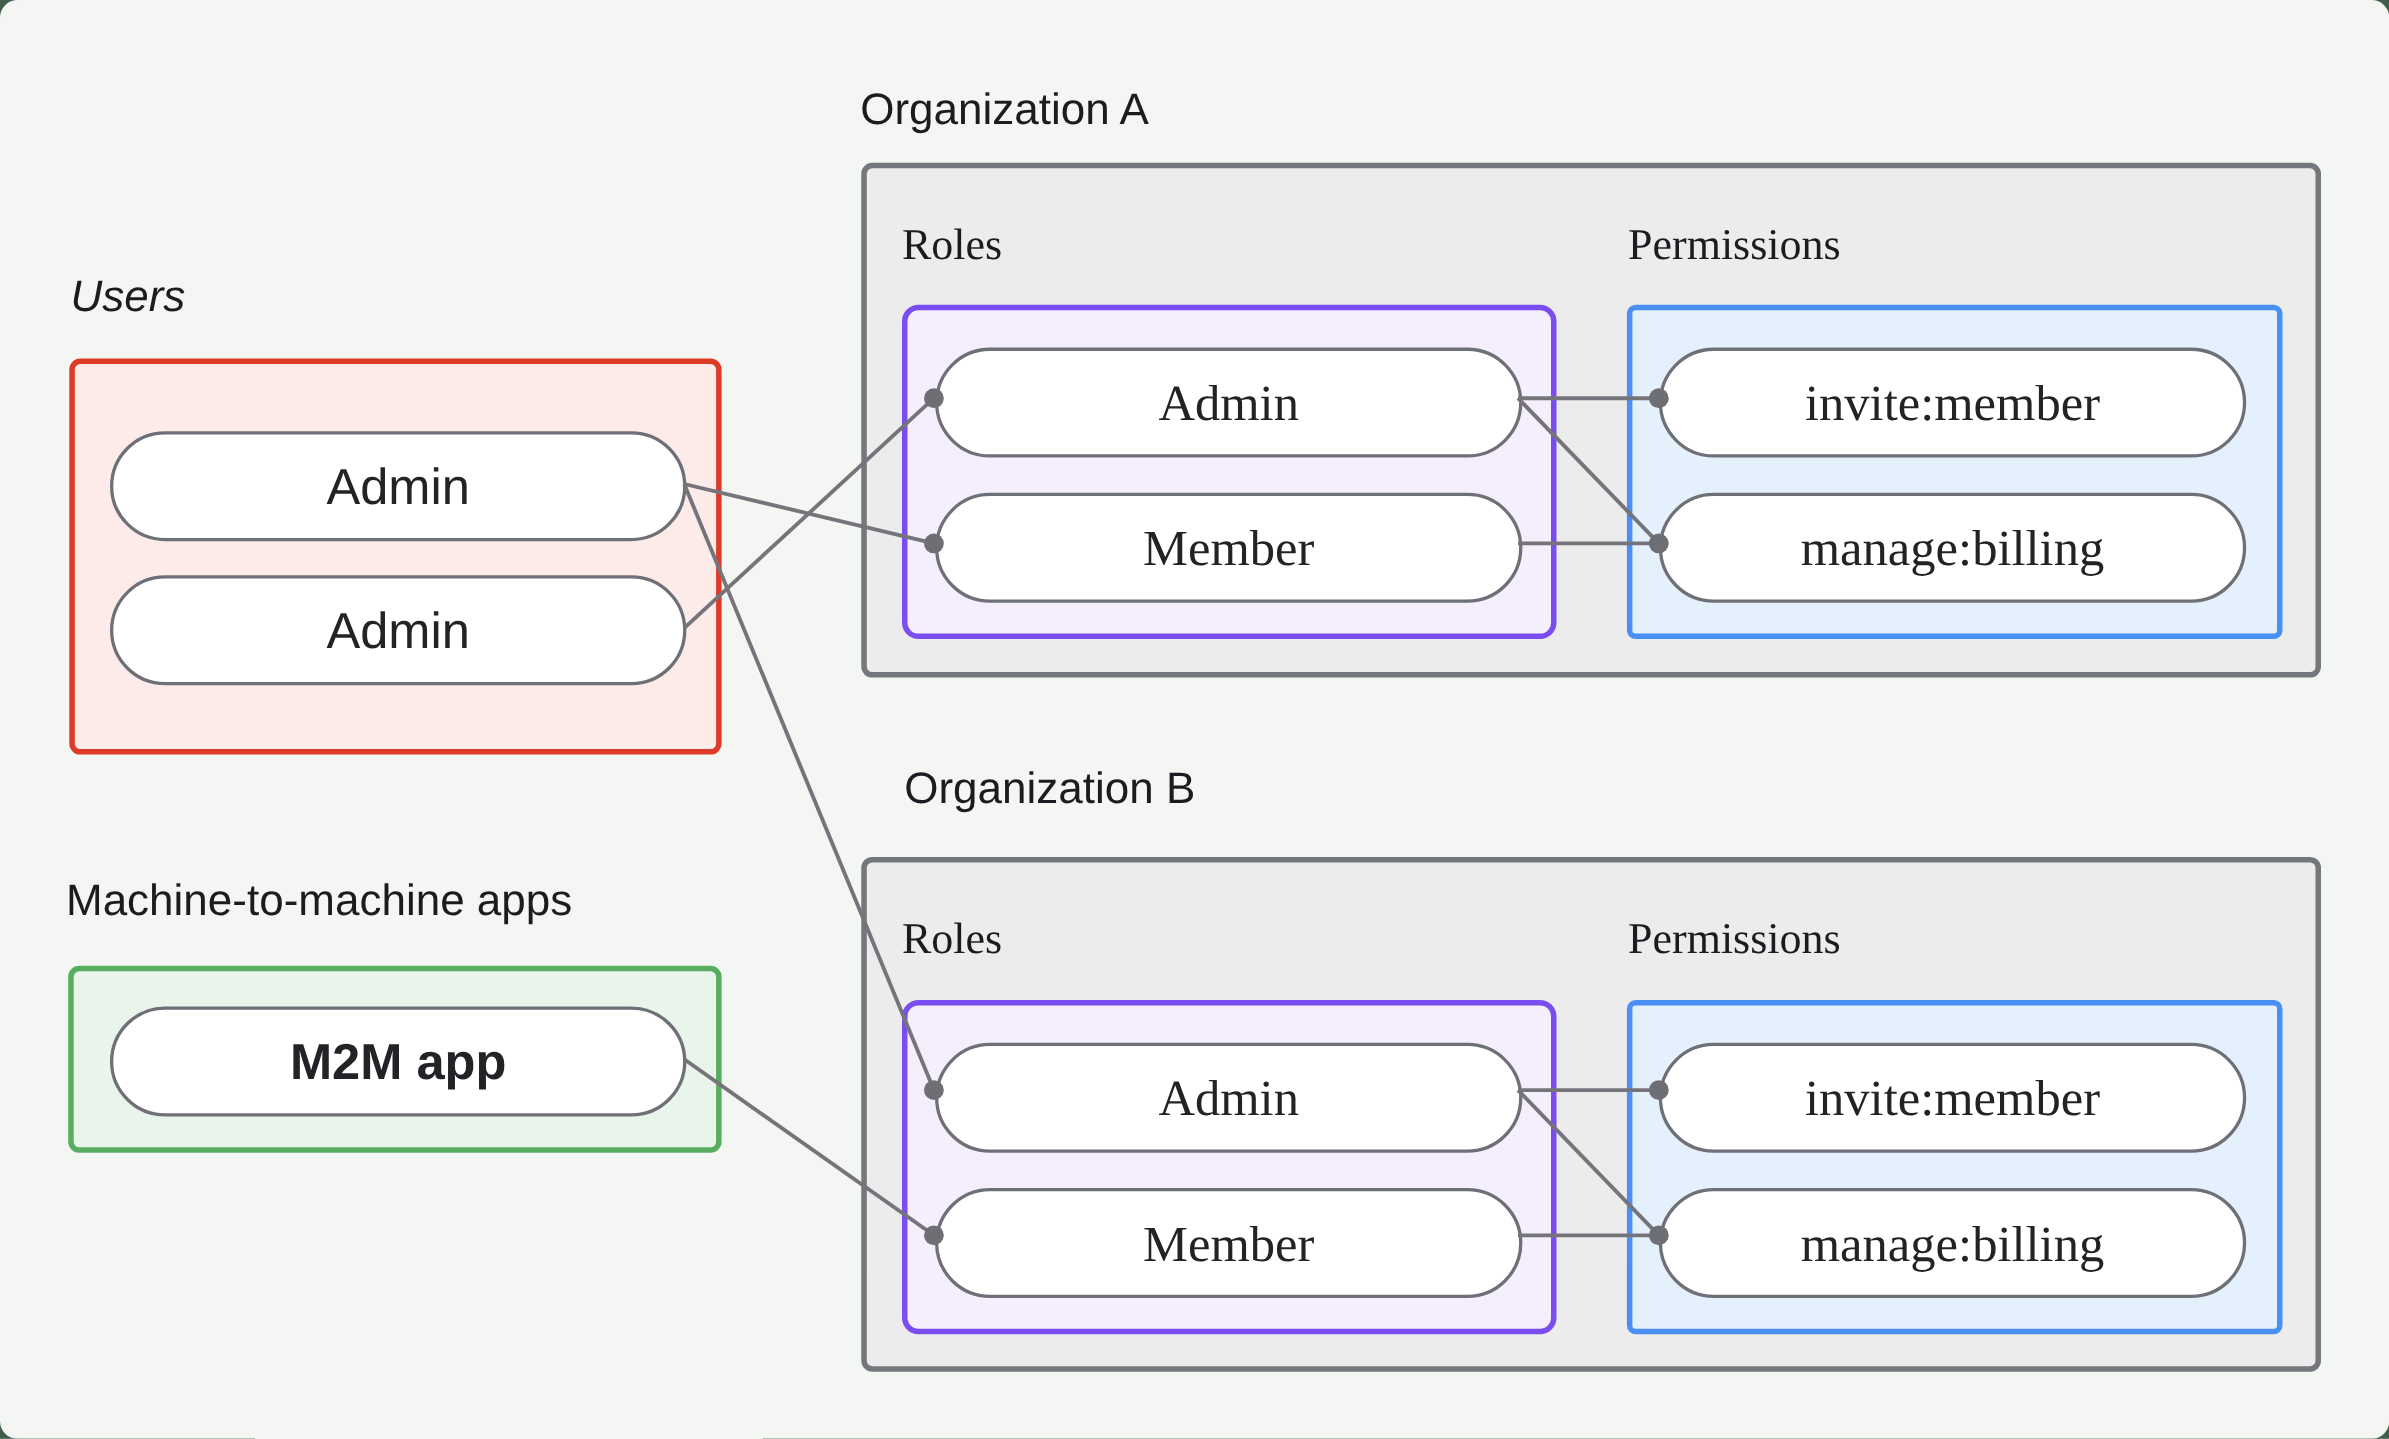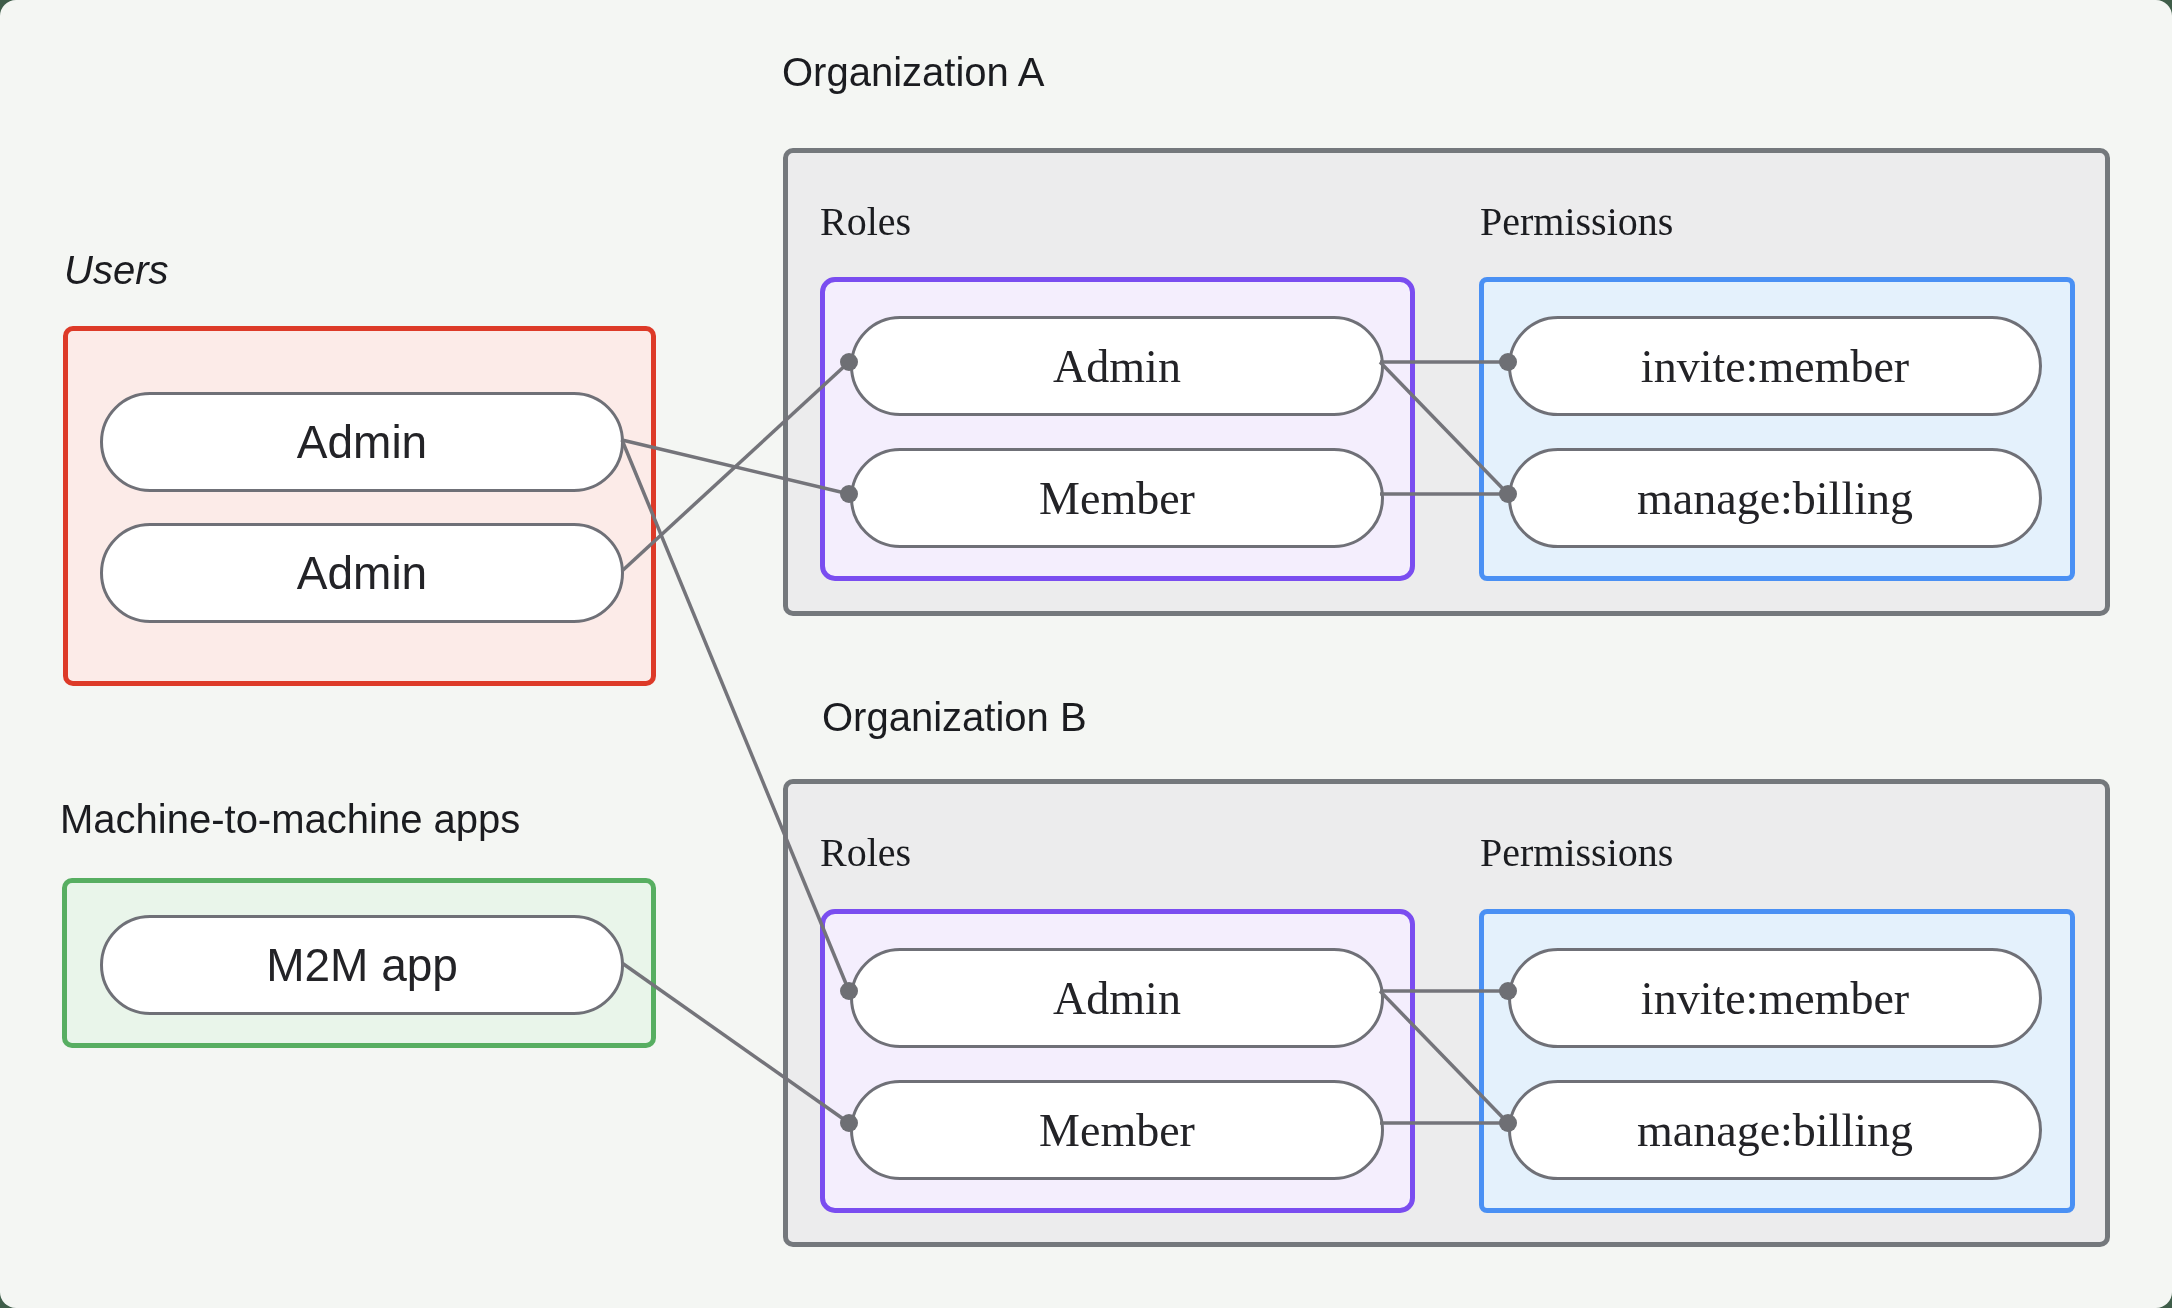--- a/index.html
+++ b/index.html
@@ -56,24 +56,24 @@
 <div class="canvas">
 
   <div class="group-label" style="left:64px;top:248px;font-style:italic;">Users</div>
   <div class="box users" style="left:63px;top:326px;width:593px;height:360px;">
     <div class="pill user" style="left:32px;top:61px;">Admin</div>
     <div class="pill user" style="left:32px;top:192px;">Admin</div>
   </div>
 
   <div class="group-label" style="left:60px;top:797px;">Machine-to-machine apps</div>
   <div class="box m2m" style="left:62px;top:878px;width:594px;height:170px;">
-    <div class="pill user" style="left:33px;top:32px;">M2M app</div>
+    <div class="pill user" style="left:33px;top:32px;font-weight:bold;">M2M app</div>
   </div>
 
-  <div class="group-label" style="left:782px;top:50px;text-align:center;">Organization A</div>
+  <div class="group-label" style="left:782px;top:78px;text-align:center;">Organization A</div>
   <div class="box org" style="left:783px;top:148px;width:1327px;height:468px;">
     <div class="group-label" style="left:32px;top:45px;">Roles</div>
     <div class="box roles" style="left:32px;top:124px;width:595px;height:304px;">
       <div class="pill" style="left:25px;top:34px;">Admin</div>
       <div class="pill" style="left:25px;top:166px;">Member</div>
     </div>
     <div class="group-label" style="left:692px;top:45px;">Permissions</div>
     <div class="box perms" style="left:691px;top:124px;width:596px;height:304px;">
       <div class="pill" style="left:24px;top:34px;">invite:member</div>
       <div class="pill" style="left:24px;top:166px;">manage:billing</div>

